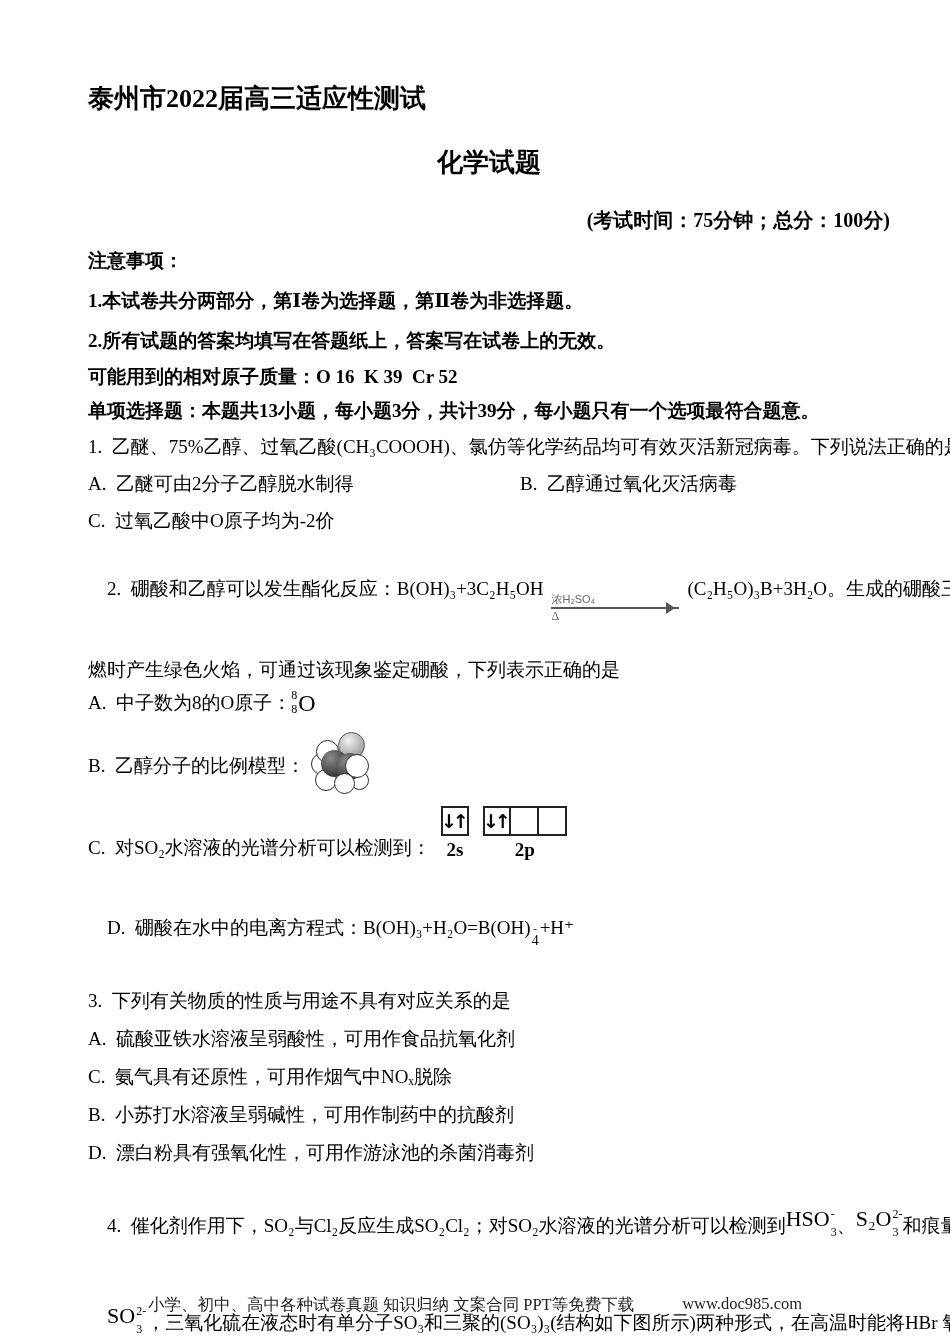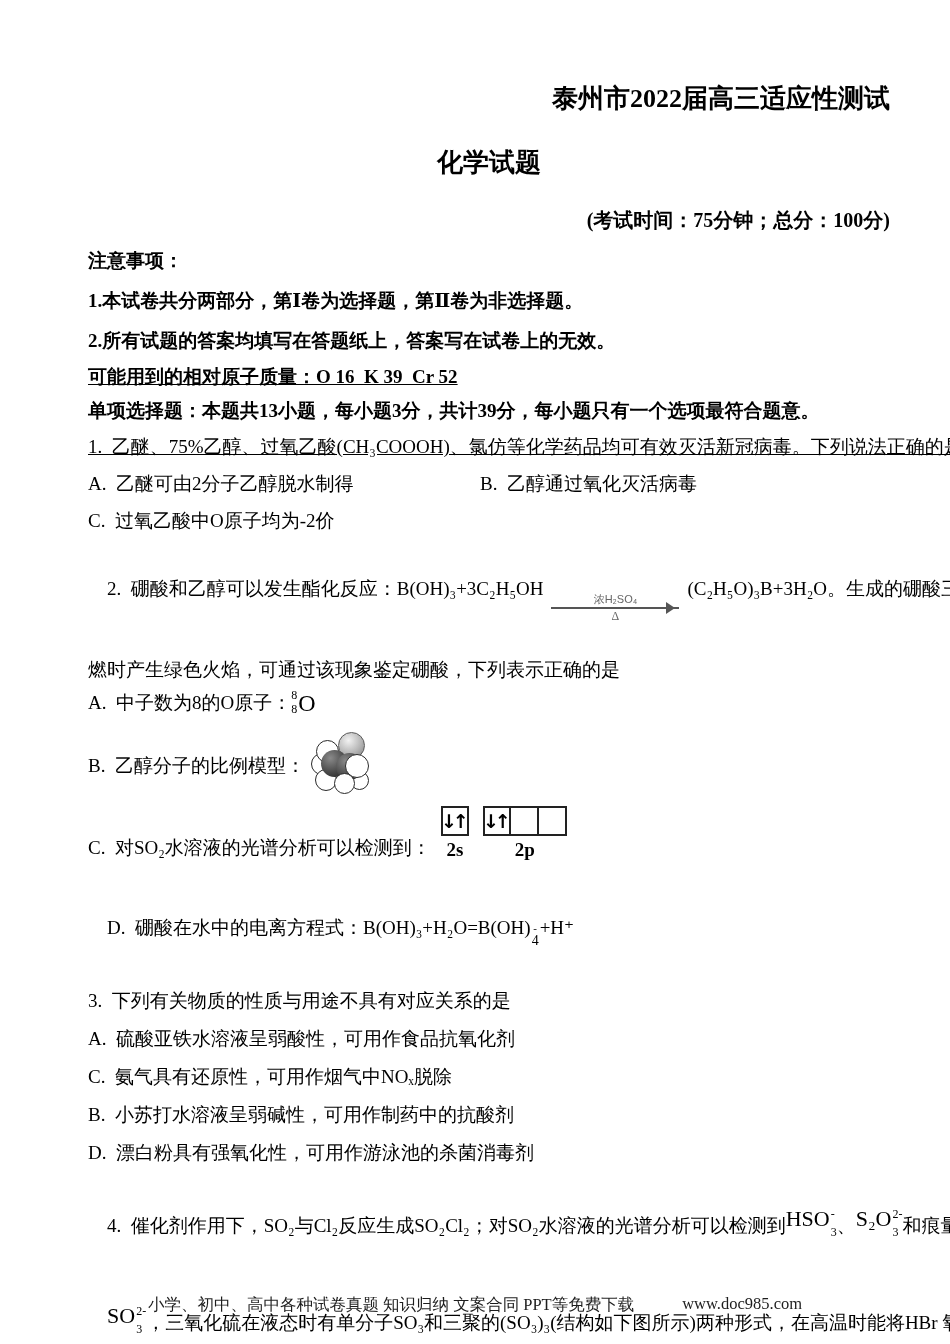--- a/index.html
+++ b/index.html
@@ -6,30 +6,30 @@
   html,body { margin:0; padding:0; }
   body {
     width:950px; height:1344px;
     background:#ffffff; color:#000;
     font-family:"Liberation Serif","DejaVu Serif",serif;
     position:relative; overflow:hidden;
   }
   .doc { padding:82px 60px 0 88px; font-size:19px; }
   .pre { white-space:pre; }
   .b { font-weight:700; }
-  .h1 { font-size:26px; font-weight:700; text-align:right; margin:0; line-height:34px; }
+  .h1 { font-size:26px; font-weight:700; text-align:left; margin:0; line-height:34px; }
   .h2 { font-size:26px; font-weight:700; text-align:center; margin:30px 0 0; line-height:34px; }
   .examinfo { font-size:20px; font-weight:700; text-align:right; margin:26px 0 0; line-height:28px; }
   p.line { margin:14px 0 0; line-height:26px; }
-  p.tight { margin-top:10px;text-decoration:underline; }
-  .optrow { display:flex; white-space:pre; margin:11px 0 0; line-height:26px; }
+  p.tight { margin-top:10px; }
+  .optrow { display:flex; white-space:pre; margin:11px 0 0; line-height:26px;gap:40px; }
   .optrow .c1 { width:392px; }
 
   
-  .rxn { display:inline-flex; flex-direction:column; align-items:center; vertical-align:-8px;
+  .rxn { display:inline-flex; flex-direction:column; vertical-align:-8px;
          margin:0 8px; width:128px; }
   .rxn .top { font-size:11px; color:#666; line-height:1.1; font-family:"Liberation Sans","DejaVu Sans",sans-serif; }
   .rxn .shaft { position:relative; width:100%; height:2px; background:#555; margin:2px 0 1px; }
   .rxn .shaft:after { content:""; position:absolute; right:-2px; top:-5px;
          border:6px solid transparent; border-left:9px solid #555; }
   .rxn .bot { font-size:12px; color:#666; line-height:1.1; }
 
   
   .iso { display:inline-flex; align-items:center; vertical-align:6px; }
   .iso .nums { display:flex; flex-direction:column; font-size:12px; line-height:1.15; align-items:center; }

